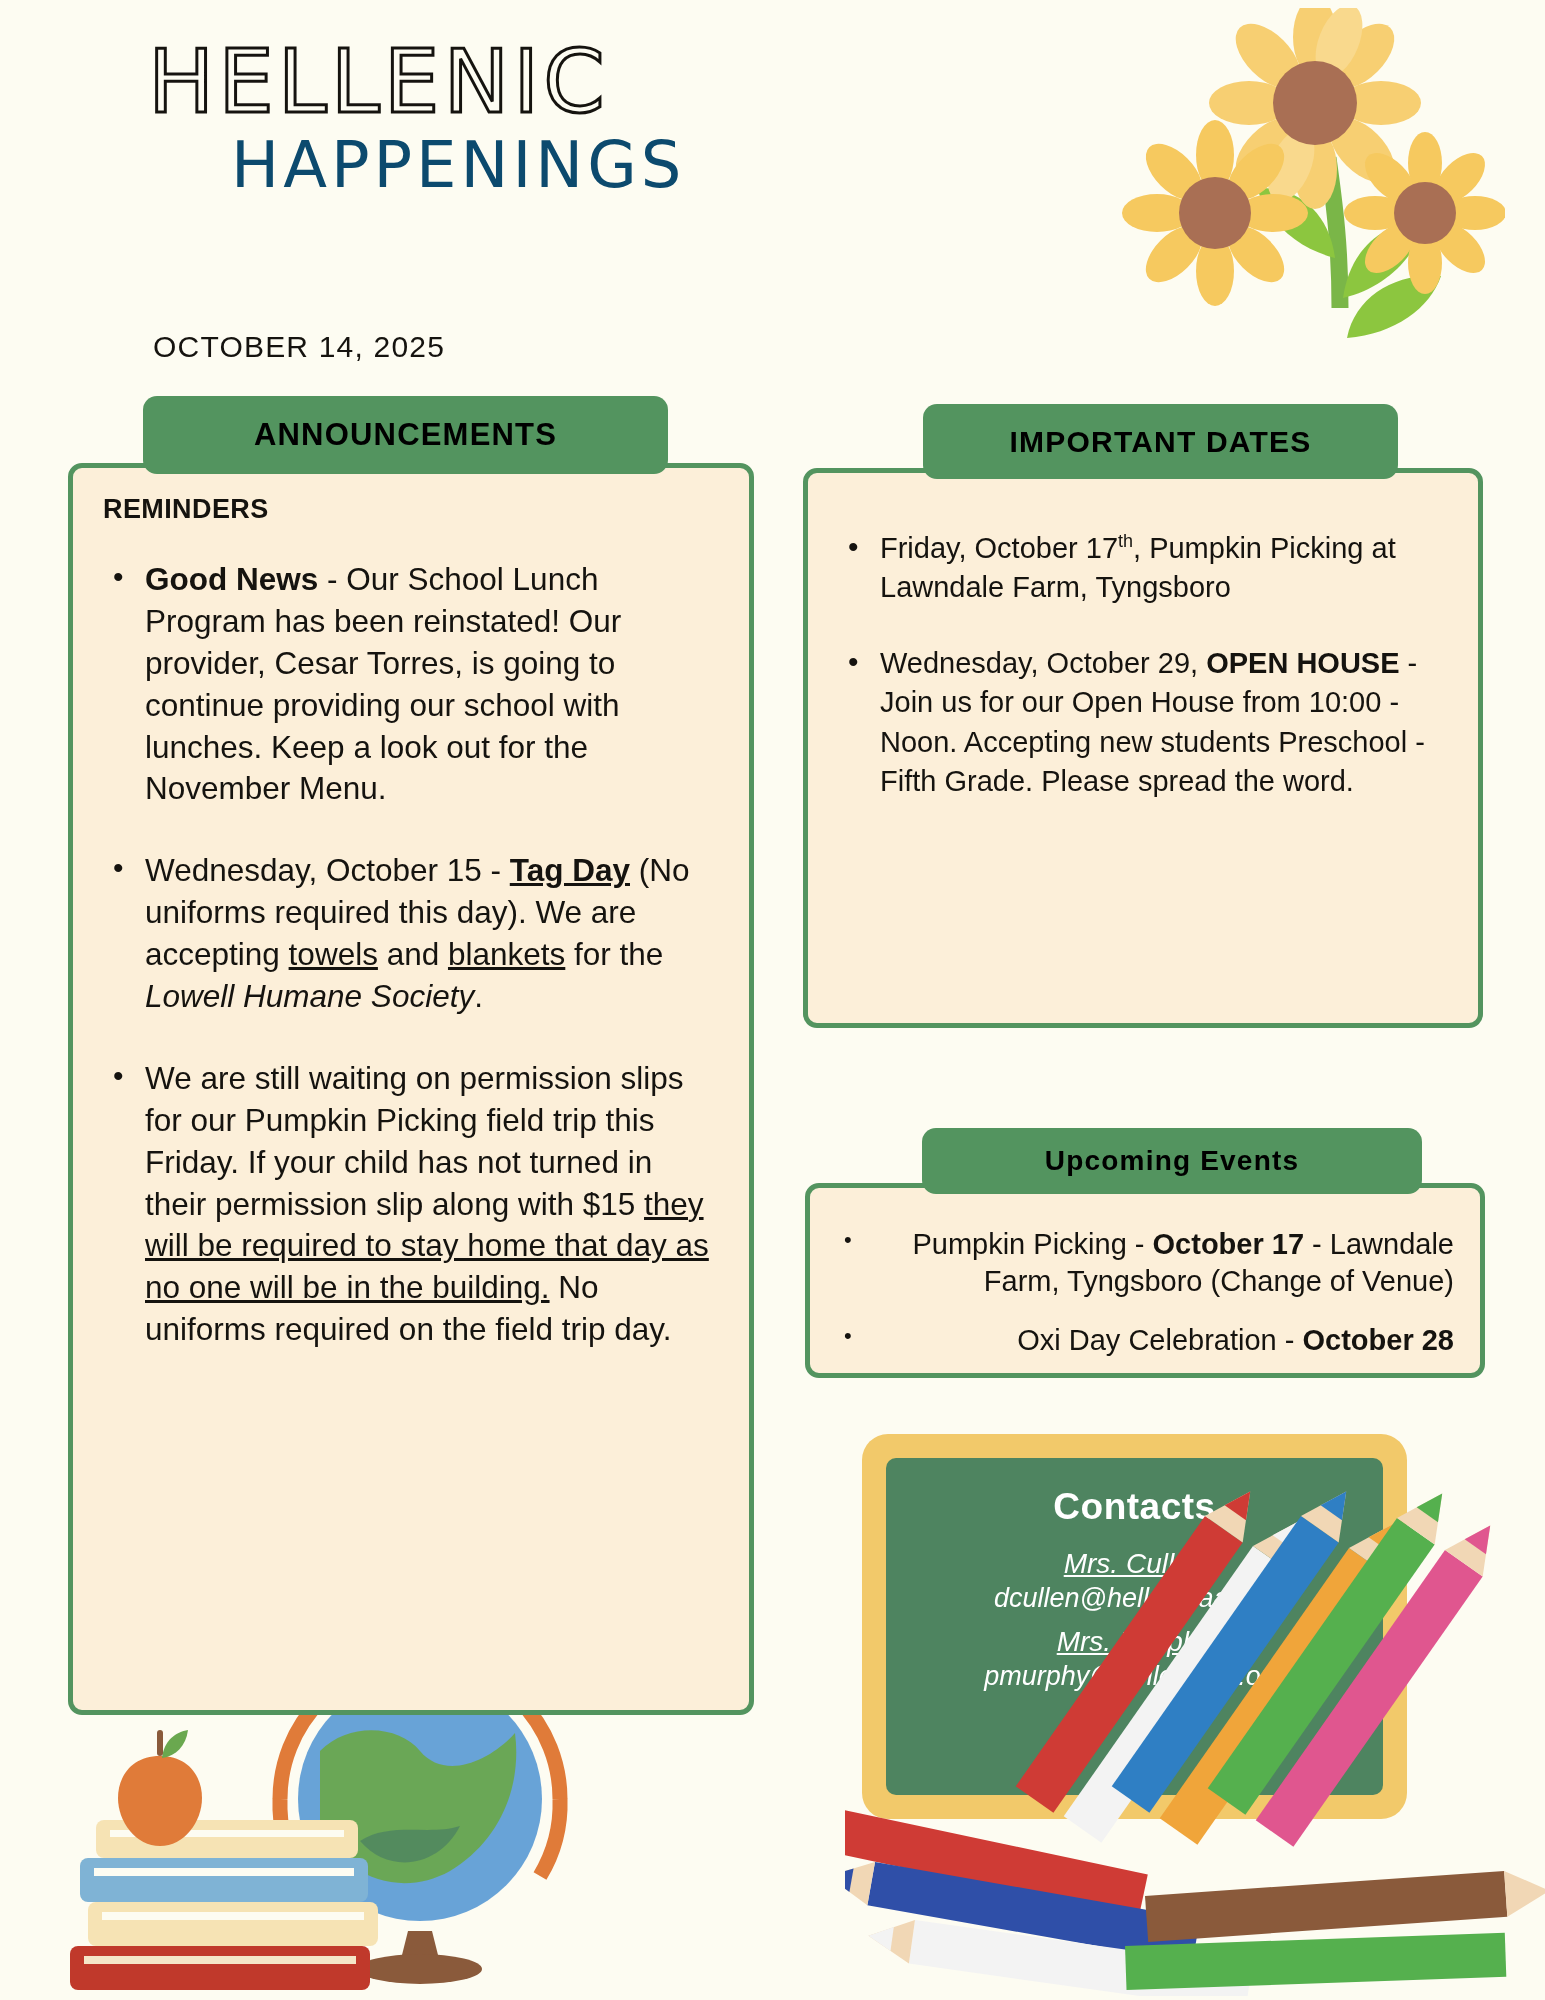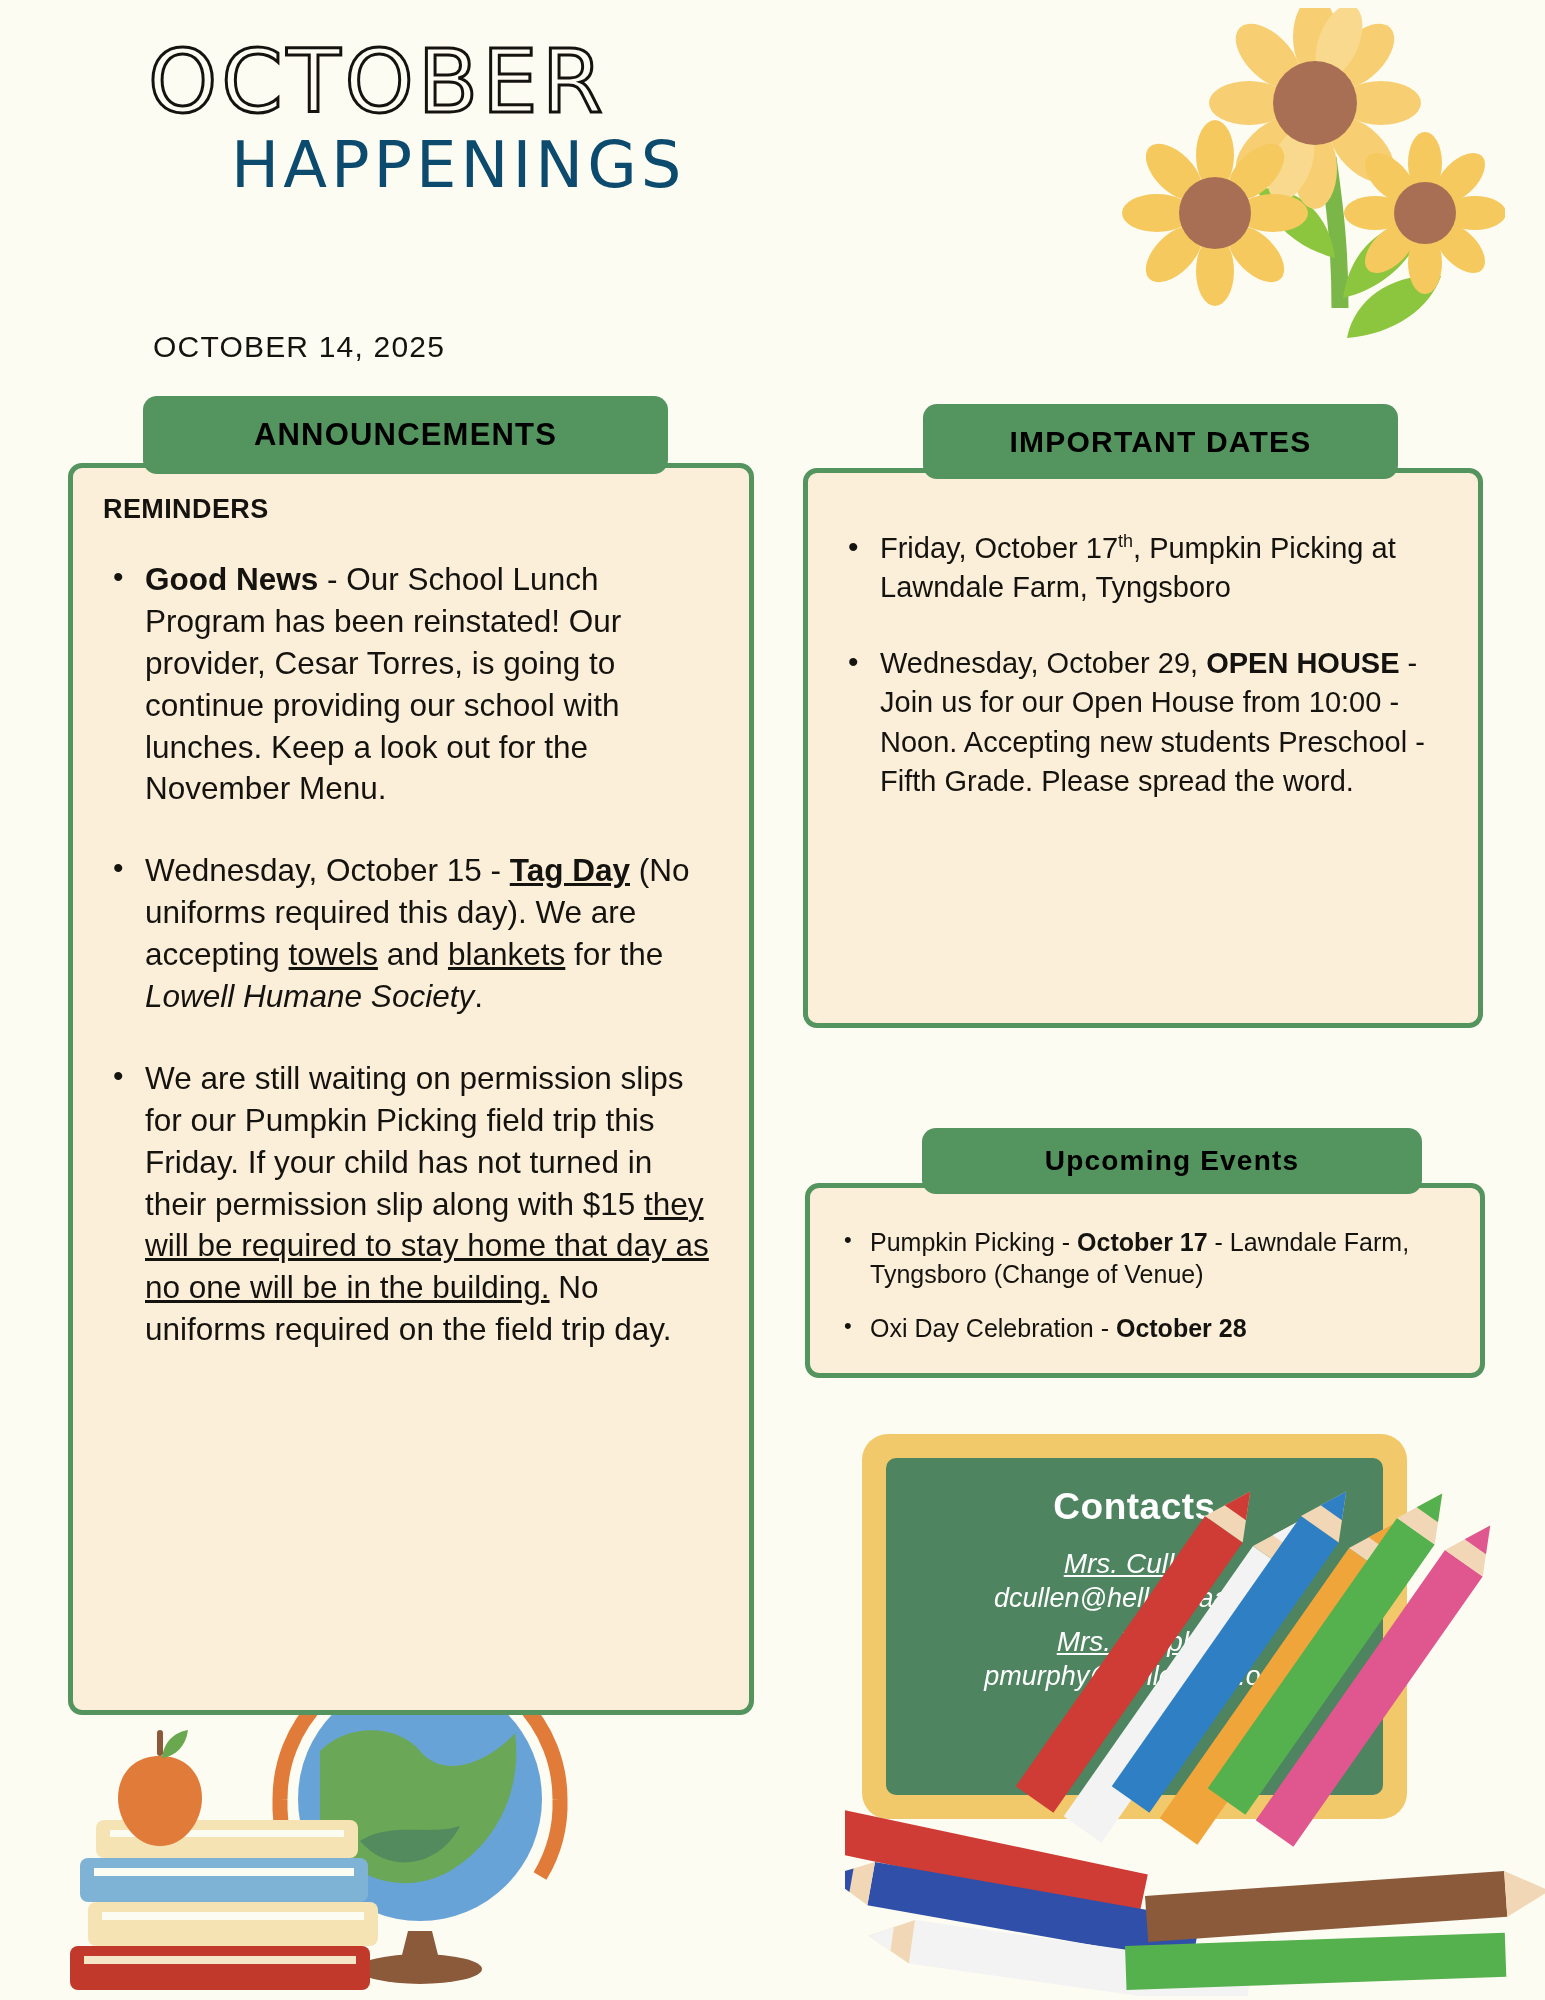--- a/index.html
+++ b/index.html
@@ -71,21 +71,21 @@
   #imp-box { left: 803px; top: 468px; width: 680px; height: 560px; }
   .imp-inner { padding: 56px 34px 20px 30px; }
   #imp-box ul.bl > li { font-size: 29px; margin-bottom: 36px; line-height: 1.36; }
   sup { font-size: .62em; vertical-align: super; }
 
   
   #upc-tab { left: 922px; top: 1128px; width: 500px; height: 66px; font-size: 28px; }
   #upc-box { left: 805px; top: 1183px; width: 680px; height: 195px; }
   .upc-inner { padding: 38px 26px 14px 26px; }
   #upc-box ul.bl > li {
-    font-size: 25px; line-height: 1.28; margin-bottom: 22px; padding-left: 34px;
+    font-size: 29px; line-height: 1.28; margin-bottom: 22px; padding-left: 34px; text-align: right;
   }
   #upc-box ul.bl > li::before { font-size: 22px; left: 8px; top: 0; }
 
   
   .chalk-frame {
     position: absolute; left: 862px; top: 1434px; width: 545px; height: 385px;
     background: #f2c96a; border-radius: 26px; z-index: 5;
   }
   .chalk-board {
     position: absolute; left: 24px; top: 24px; right: 24px; bottom: 24px;
@@ -157,21 +157,21 @@
             <ellipse cx="-50" cy="0" rx="17" ry="31" fill="#f6c95f" transform="rotate(90 -50 0)"></ellipse>
             <ellipse cx="-35" cy="-35" rx="17" ry="31" fill="#f6c95f" transform="rotate(135 -35 -35)"></ellipse>
           </g>
           <circle cx="0" cy="0" r="31" fill="#a96f54"></circle>
         </g>
       </g>
     </svg>
   </div>
 
   <div class="masthead">
-    <div class="title-line1">OCTOBER</div>
+    <div class="title-line1">HELLENIC</div>
     <div class="title-line2">HAPPENINGS</div>
   </div>
   <div class="issue-date">OCTOBER 14, 2025</div>
 
   <div class="panel-box" id="ann-box">
     <div class="ann-inner">
       <div class="reminders">REMINDERS</div>
       <ul class="bl">
         <li>
           <b>Good News</b><span> - Our School Lunch Program has been reinstated! Our provider, Cesar Torres, is going to continue providing our school with lunches. Keep a look out for the November Menu.</span>

